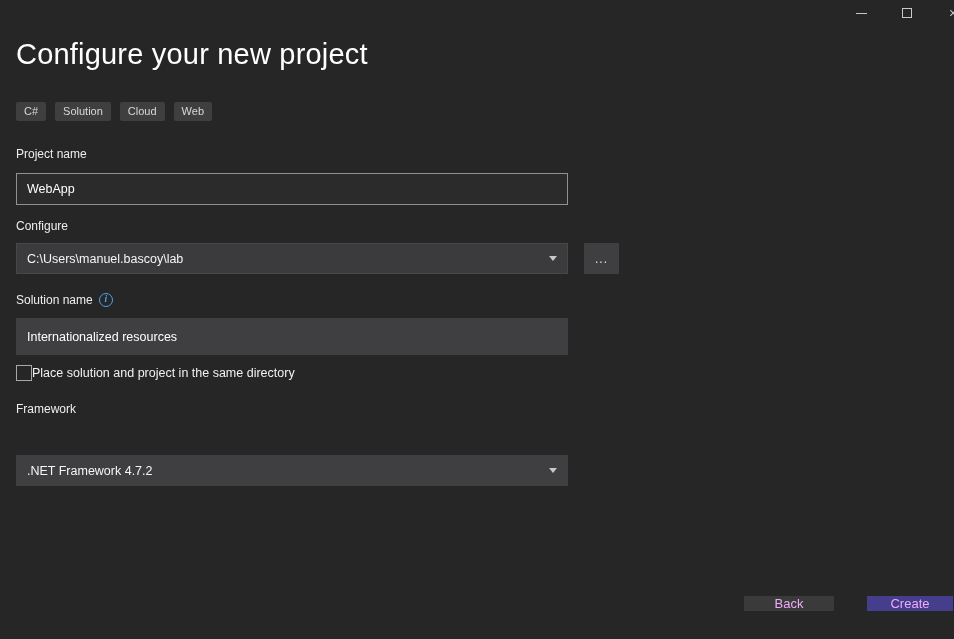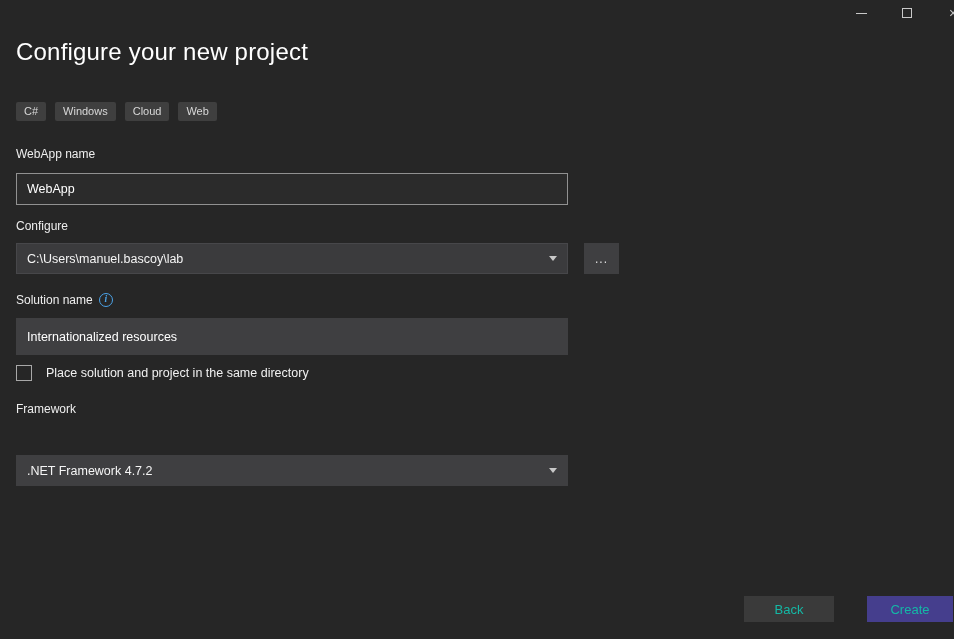--- a/index.html
+++ b/index.html
@@ -22,21 +22,21 @@
   .win-btn.minimize { right: 76px; }
   .win-btn.maximize { right: 30px; }
   .win-btn.close    { right: -16px; }
   .minimize-glyph { width: 11px; height: 0; border-top: 1px solid #c8c8c8; display: inline-block; }
   .maximize-glyph { width: 10px; height: 10px; border: 1px solid #c8c8c8; display: inline-block; }
   .close-glyph { font-size: 14px; line-height: 1; }
 
   
   .page-title {
     position: absolute; left: 16px; top: 38px;
-    font-size: 24px; font-weight: 400; color: #ffffff;
+    font-size: 29px; font-weight: 400; color: #ffffff;
     letter-spacing: 0.2px;
   }
   .subtitle-row {
     position: absolute; left: 16px; top: 102px;
     display: flex; align-items: center; gap: 9px;
   }
   .template-name { font-size: 17.5px; color: #ffffff; margin-right: 5px; white-space: nowrap; }
   .tag {
     background: #3f3f3f; color: #d8d8d8;
     font-size: 11px; line-height: 1;
@@ -93,34 +93,34 @@
     line-height: 1;
   }
 
   .input-solution {
     top: 318px; height: 37px;
     background: #3f3f41; border: 1px solid #3f3f41;
   }
 
   .checkbox-row {
     position: absolute; left: 16px; top: 365px;
-    display: flex; align-items: center; gap: 14px; text-align: center;
+    display: flex; align-items: center; gap: 0; text-align: center;
   }
   .checkbox {
     width: 16px; height: 16px;
     border: 1px solid #a8a8a8; background: transparent;
     cursor: default; flex: 0 0 auto;
   }
   .checkbox-label { font-size: 12.5px; color: #f1f1f1; }
 
   
   .footer-btn {
-    position: absolute; top: 596px; height: 26px;
+    position: absolute; top: 596px; height: 15px;
     display: flex; align-items: center; justify-content: center;
-    font-size: 13px; color: #14b8a6; cursor: default;
+    font-size: 13px; color: #f0abfc; cursor: default;
   }
   .back-btn   { left: 744px; width: 90px; background: #3a3a3a; }
   .create-btn { left: 844px; width: 86px; background: var(--accent, #453e8d); margin-left: 23px; }
 </style>
 </head>
 <body>
 
 <div class="titlebar">
   <div class="win-btn minimize">
     <span class="minimize-glyph"></span>
@@ -130,26 +130,26 @@
   </div>
   <div class="win-btn close">
     <span class="close-glyph">×</span>
   </div>
 </div>
 
 <div class="page-title">Configure your new project</div>
 
 <div class="subtitle-row">
   <span class="tag">C#</span>
-  <span class="tag">Windows</span>
+  <span class="tag">Solution</span>
   <span class="tag">Cloud</span>
   <span class="tag">Web</span>
 </div>
 
-<div class="field-label lbl-project">WebApp name</div>
+<div class="field-label lbl-project">Project name</div>
 <input class="text-input input-project" type="text" value="WebApp" style="">
 
 <div class="field-label lbl-location">Configure</div>
 <div class="combo combo-location">
   <span class="combo-value">C:\Users\manuel.bascoy\lab</span>
   <span class="chevron"></span>
 </div>
 <div class="browse-btn">...</div>
 
 <div class="field-label lbl-solution">

